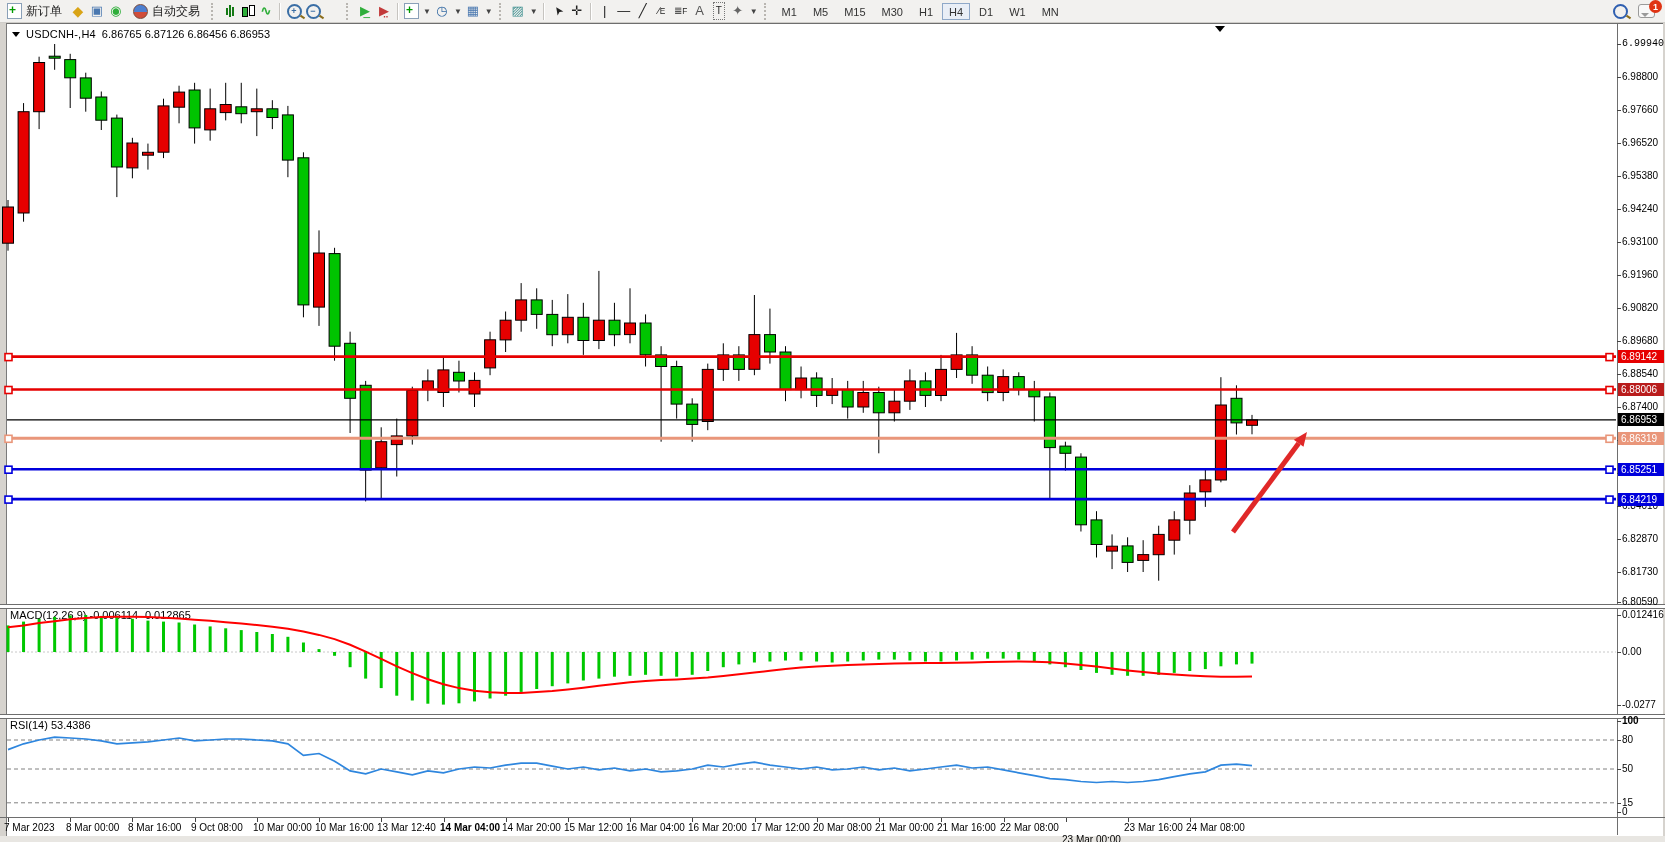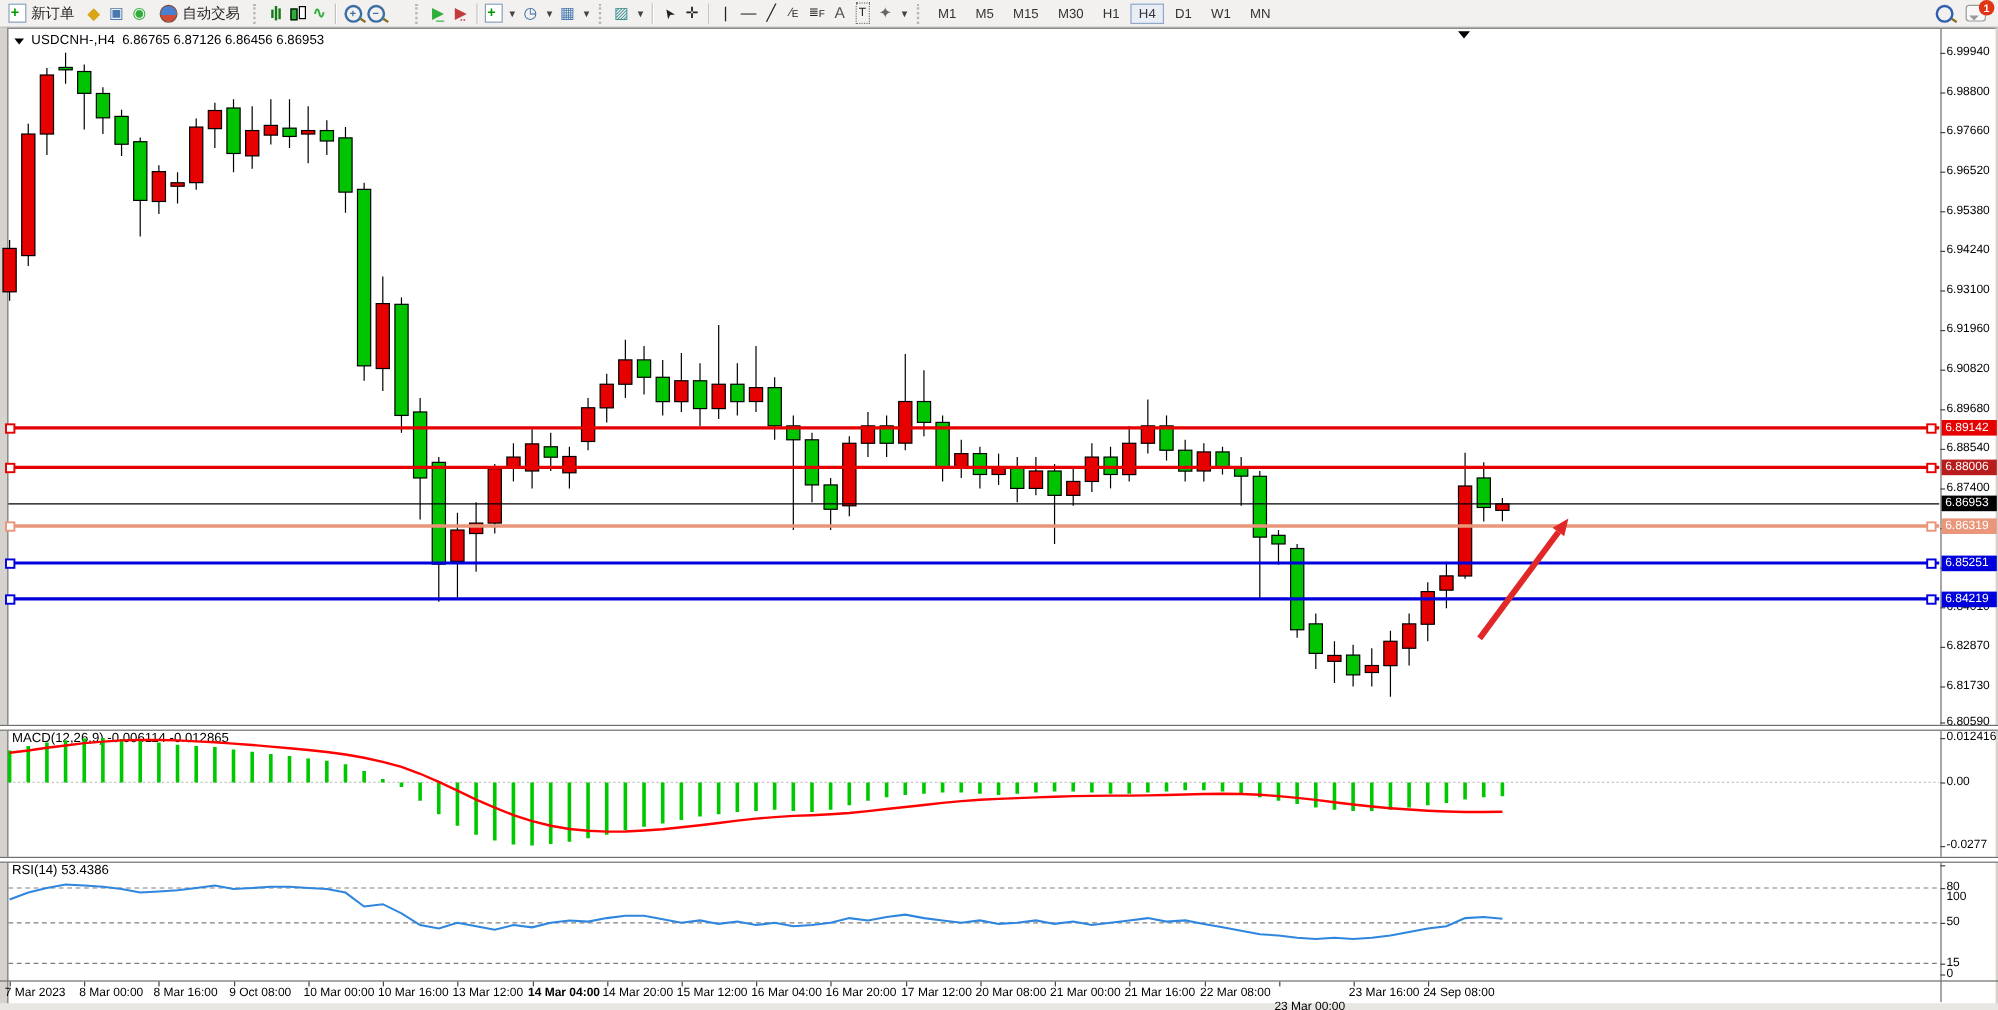--- a/index.html
+++ b/index.html
@@ -442,21 +442,21 @@
     </svg>
   <svg id="rsi-svg" style="top:717px;" width="1617" height="100" viewBox="0 717 1617 100">
       <line x1="7" y1="740.0" x2="1616" y2="740.0" stroke="#808080" stroke-width="1" stroke-dasharray="4,3"></line>
       <line x1="7" y1="769.0" x2="1616" y2="769.0" stroke="#808080" stroke-width="1" stroke-dasharray="4,3"></line>
       <line x1="7" y1="802.8" x2="1616" y2="802.8" stroke="#808080" stroke-width="1" stroke-dasharray="4,3"></line>
       <polyline fill="none" stroke="#2e86de" stroke-width="1.7" points="8.0,749.6 23.6,743.8 39.1,740.0 54.7,737.1 70.2,738.0 85.8,739.0 101.3,740.9 116.9,743.8 132.4,742.9 148.0,741.9 163.5,740.0 179.1,738.0 194.6,740.9 210.2,740.0 225.7,739.0 241.3,739.0 256.8,740.0 272.4,740.9 287.9,743.8 303.4,755.4 319.0,753.5 334.6,761.2 350.1,770.9 365.7,773.8 381.2,769.0 396.8,771.9 412.3,774.8 427.9,770.9 443.4,772.8 459.0,769.0 474.5,767.0 490.1,768.0 505.6,765.1 521.1,763.2 536.7,763.2 552.3,766.1 567.8,769.0 583.4,767.0 598.9,769.9 614.5,768.0 630.0,770.9 645.6,769.0 661.1,771.9 676.6,770.9 692.2,769.0 707.8,765.1 723.3,767.0 738.9,764.1 754.4,762.2 770.0,765.1 785.5,767.0 801.1,769.0 816.6,767.0 832.2,769.9 847.7,769.0 863.3,767.0 878.8,769.9 894.4,768.0 909.9,770.9 925.5,769.0 941.0,767.0 956.6,765.1 972.1,768.0 987.7,767.0 1003.2,769.9 1018.8,772.8 1034.3,775.7 1049.9,778.6 1065.4,779.6 1081.0,781.5 1096.5,782.5 1112.0,781.5 1127.6,782.5 1143.2,781.5 1158.7,779.6 1174.3,776.7 1189.8,773.8 1205.4,771.9 1220.9,765.1 1236.5,764.1 1252.0,765.6"></polyline>
     </svg>
 
   <div id="axis-layer">
       <div class="ax-tick" style="top: 44px;"></div>
-      <div class="ax-label" style="top: 38px;">6.99940</div>
+      <div class="ax-label" style="top: 38px; font-family: Liberation Mono, monospace;">6.99940</div>
       <div class="ax-tick" style="top: 77px;"></div>
       <div class="ax-label" style="top: 71px;">6.98800</div>
       <div class="ax-tick" style="top: 110px;"></div>
       <div class="ax-label" style="top: 104px;">6.97660</div>
       <div class="ax-tick" style="top: 143px;"></div>
       <div class="ax-label" style="top: 137px;">6.96520</div>
       <div class="ax-tick" style="top: 176px;"></div>
       <div class="ax-label" style="top: 170px;">6.95380</div>
       <div class="ax-tick" style="top: 209px;"></div>
       <div class="ax-label" style="top: 203px;">6.94240</div>
@@ -484,21 +484,21 @@
       <div class="ax-label" style="top: 566px;">6.81730</div>
       <div class="ax-tick" style="top: 602px;"></div>
       <div class="ax-label" style="top: 596px;">6.80590</div>
       <div class="ax-tick" style="top: 615px;"></div>
       <div class="ax-label" style="top: 609px;">0.012416</div>
       <div class="ax-tick" style="top: 652px;"></div>
       <div class="ax-label" style="top: 646px;">0.00</div>
       <div class="ax-tick" style="top: 705px;"></div>
       <div class="ax-label" style="top: 699px;">-0.0277</div>
       <div class="ax-tick" style="top: 721px;"></div>
-      <div class="ax-label" style="top: 742px;">100</div>
+      <div class="ax-label" style="top: 715px; font-weight: bold;">100</div>
       <div class="ax-tick" style="top: 740px;"></div>
       <div class="ax-label" style="top: 734px;">80</div>
       <div class="ax-tick" style="top: 769px;"></div>
       <div class="ax-label" style="top: 763px;">50</div>
       <div class="ax-tick" style="top: 803px;"></div>
       <div class="ax-label" style="top: 797px; text-align: right;">15</div>
       <div class="ax-tick" style="top: 812px;"></div>
       <div class="ax-label" style="top: 806px;">0</div>
       <div class="chip" style="top: 350.1px; background: rgb(230, 0, 0);">6.89142</div>
       <div class="chip" style="top: 383px; background: #b91c1c;">6.88006</div>
@@ -514,21 +514,21 @@
       <div class="t-label" style="left: 66px;">8 Mar 00:00</div>
       <div class="t-tick" style="left: 132px;"></div>
       <div class="t-label" style="left: 128px;">8 Mar 16:00</div>
       <div class="t-tick" style="left: 195px;"></div>
       <div class="t-label" style="left: 191px;">9 Oct 08:00</div>
       <div class="t-tick" style="left: 257px;"></div>
       <div class="t-label" style="left: 253px;">10 Mar 00:00</div>
       <div class="t-tick" style="left: 319px;"></div>
       <div class="t-label" style="left: 315px;">10 Mar 16:00</div>
       <div class="t-tick" style="left: 381px;"></div>
-      <div class="t-label" style="left: 377px;">13 Mar 12:00</div>
+      <div class="t-label" style="left: 377px;">13 Mar 12:40</div>
       <div class="t-tick" style="left: 444px;"></div>
       <div class="t-label" style="left: 440px; font-weight: bold;">14 Mar 04:00</div>
       <div class="t-tick" style="left: 506px;"></div>
       <div class="t-label" style="left: 502px;">14 Mar 20:00</div>
       <div class="t-tick" style="left: 568px;"></div>
       <div class="t-label" style="left: 564px;">15 Mar 12:00</div>
       <div class="t-tick" style="left: 630px;"></div>
       <div class="t-label" style="left: 626px;">16 Mar 04:00</div>
       <div class="t-tick" style="left: 692px;"></div>
       <div class="t-label" style="left: 688px;">16 Mar 20:00</div>
@@ -540,15 +540,15 @@
       <div class="t-label" style="left: 875px;">21 Mar 00:00</div>
       <div class="t-tick" style="left: 941px;"></div>
       <div class="t-label" style="left: 937px;">21 Mar 16:00</div>
       <div class="t-tick" style="left: 1004px;"></div>
       <div class="t-label" style="left: 1000px;">22 Mar 08:00</div>
       <div class="t-tick" style="left: 1066px;"></div>
       <div class="t-label" style="left: 1062px; margin-top: 12px;">23 Mar 00:00</div>
       <div class="t-tick" style="left: 1128px;"></div>
       <div class="t-label" style="left: 1124px;">23 Mar 16:00</div>
       <div class="t-tick" style="left: 1190px;"></div>
-      <div class="t-label" style="left: 1186px;">24 Sep 08:00</div>
+      <div class="t-label" style="left: 1186px;">24 Mar 08:00</div>
     </div>
 </div>
 
 </body></html>

